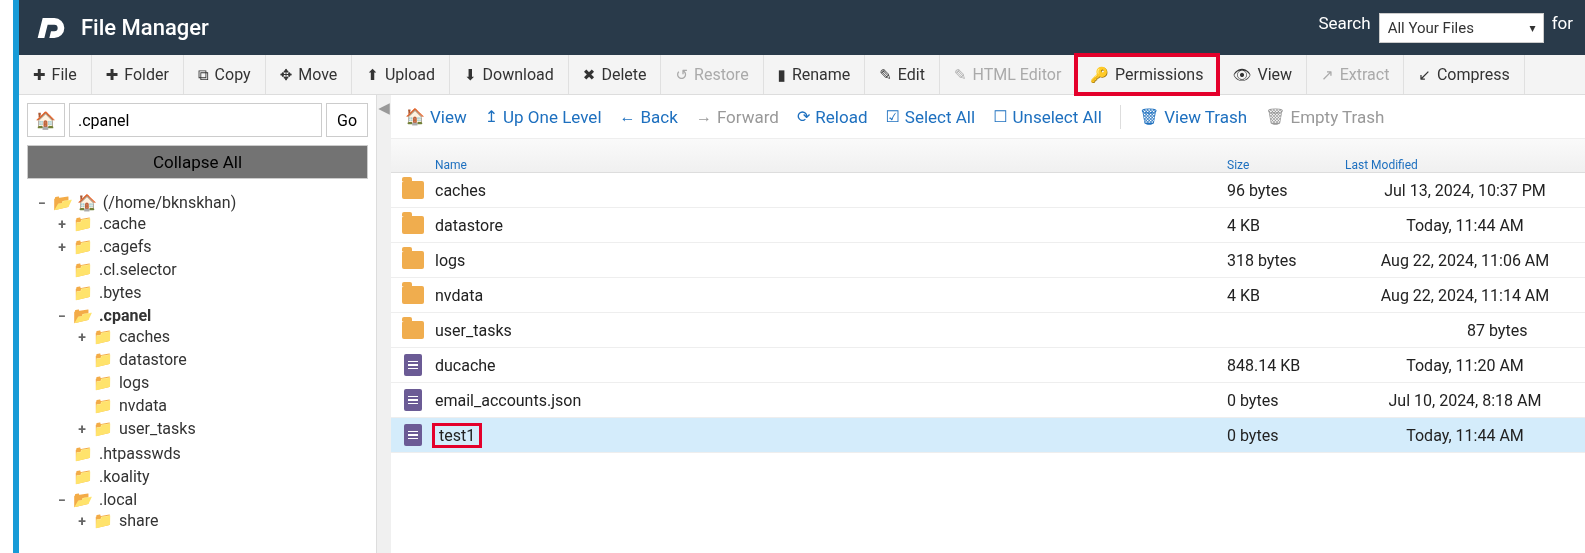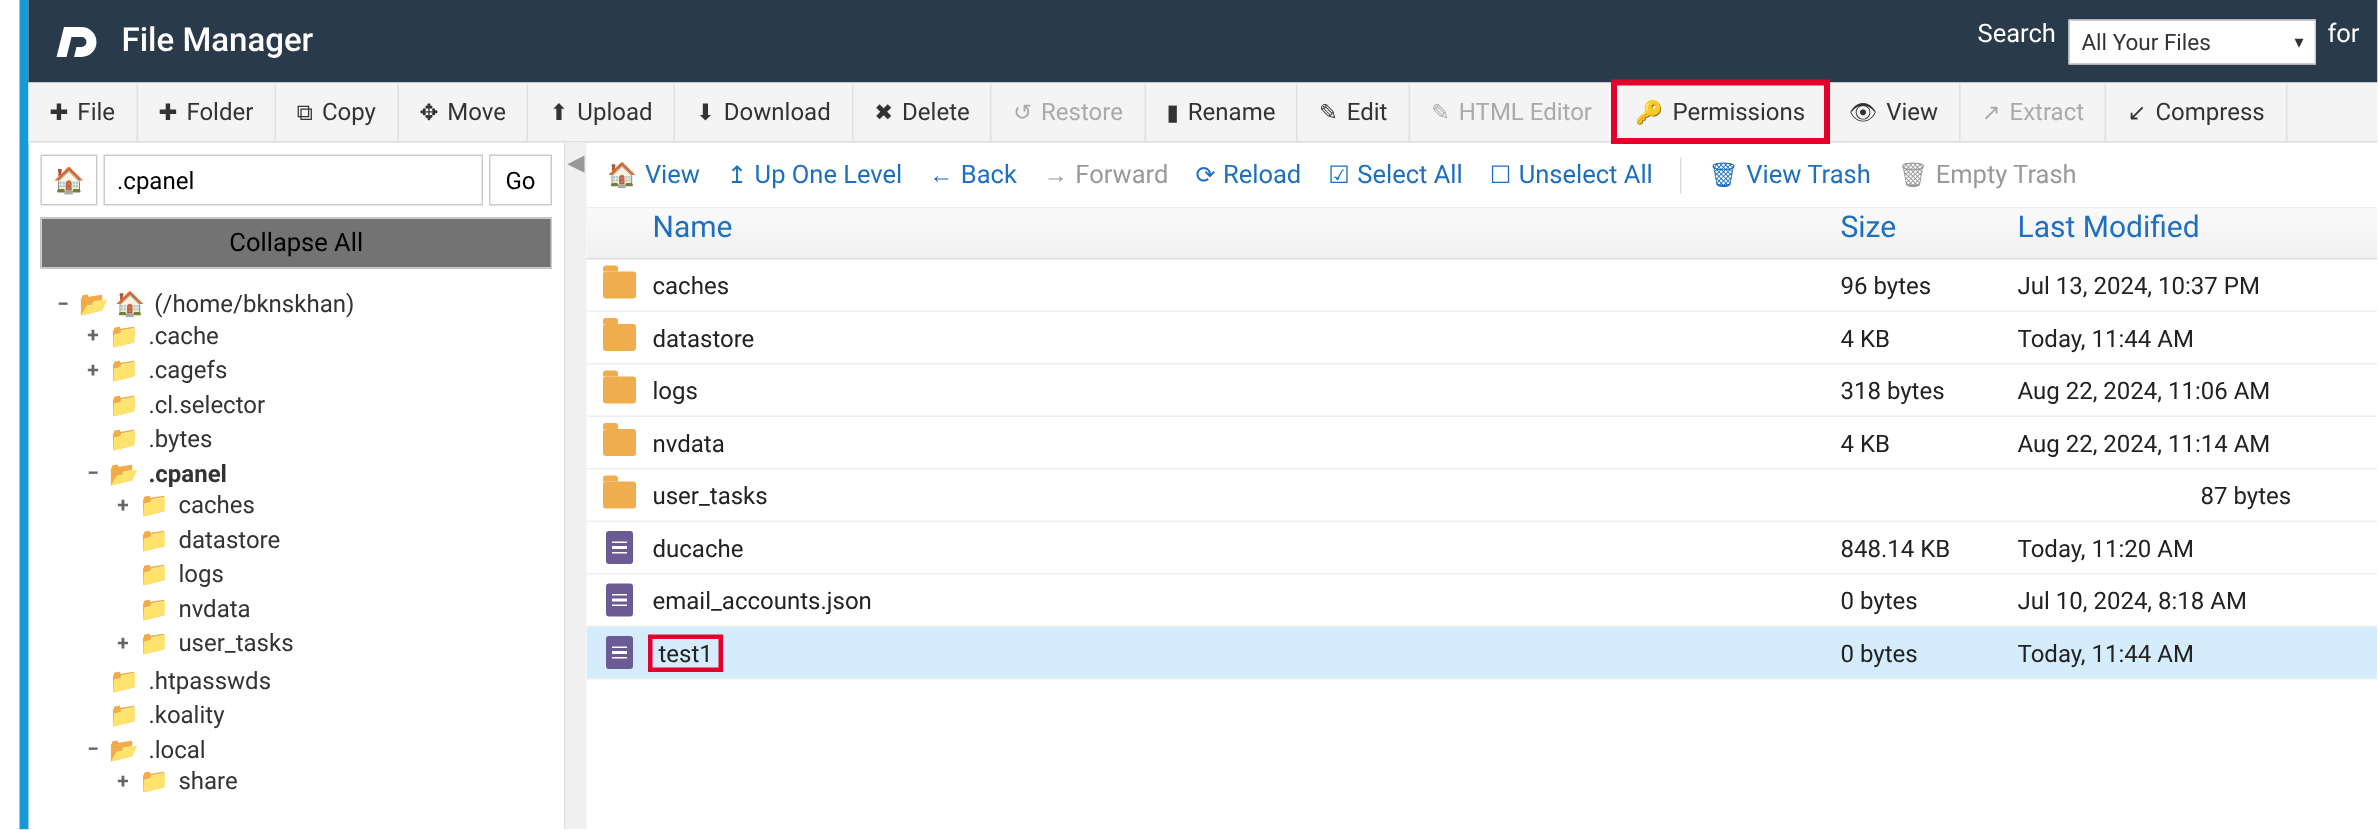--- a/index.html
+++ b/index.html
@@ -51,30 +51,30 @@
 .house { color: #555; font-size: 16px; }
 
 
 .navbar { display: flex; align-items: center; gap: 18px; height: 44px; padding: 0 14px; border-bottom: 1px solid #eee; }
 .nbtn { display: flex; align-items: center; gap: 5px; font-size: 17px; color: #1e70bf; cursor: pointer; }
 .nbtn.disabled { color: #999; }
 .nbtn .ico { font-size: 16px; }
 .nav-sep { width: 1px; height: 24px; background: #ddd; }
 
 
-.thead-row { display: flex; background: linear-gradient(#fafafa,#f0f0f0); border-bottom: 1px solid #ddd; height: 34px; align-items: flex-start; font-size: 20px; color: #1e70bf; }
+.thead-row { display: flex; background: linear-gradient(#fafafa,#f0f0f0); border-bottom: 1px solid #ddd; height: 34px; align-items: flex-end; font-size: 12px; color: #1e70bf; }
 .th-name { flex: 1; padding-left: 44px; }
 .th-size { width: 118px; }
 .th-mod { width: 240px; }
 .tbody { overflow-y: auto; }
 .trow { display: flex; align-items: center; height: 35px; border-bottom: 1px solid #eee; font-size: 16px; color: #222; cursor: pointer; }
 .trow .cell-icon { width: 44px; display: flex; justify-content: center; }
 .trow .cell-name { flex: 1; }
 .trow .cell-size { width: 118px; }
-.trow .cell-mod { width: 240px; }
+.trow .cell-mod { width: 240px; text-align: center; }
 .trow.selected { background: #d4ecfb; }
 .trow.selected .cell-name span { outline: 3px solid #e4002b; padding: 0 4px; }
 .fico-folder { width: 22px; height: 18px; background: #f0ad4e; border-radius: 2px; position: relative; }
 .fico-folder::before { content: ""; position: absolute; top: -4px; left: 0; width: 10px; height: 4px; background: #f0ad4e; border-radius: 2px 2px 0 0; }
 .fico-file { width: 18px; height: 22px; background: #6b5b95; border-radius: 2px; position: relative; display: flex; flex-direction: column; justify-content: center; align-items: center; gap: 2px; }
 .fico-file::before, .fico-file::after { content: ""; width: 10px; height: 1.5px; background: #fff; }
 .fico-file .line3 { width: 10px; height: 1.5px; background: #fff; }
 </style>
 </head>
 <body>

